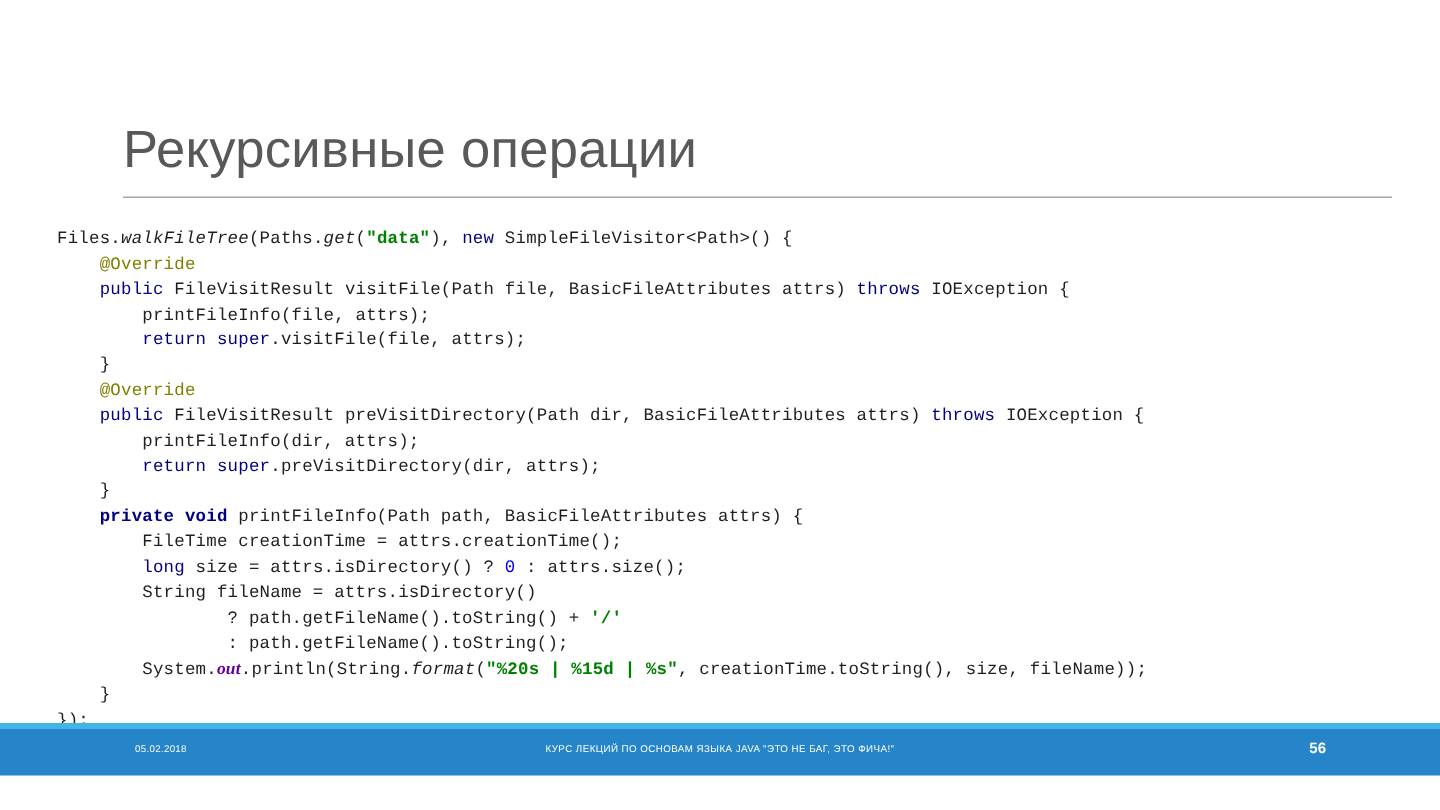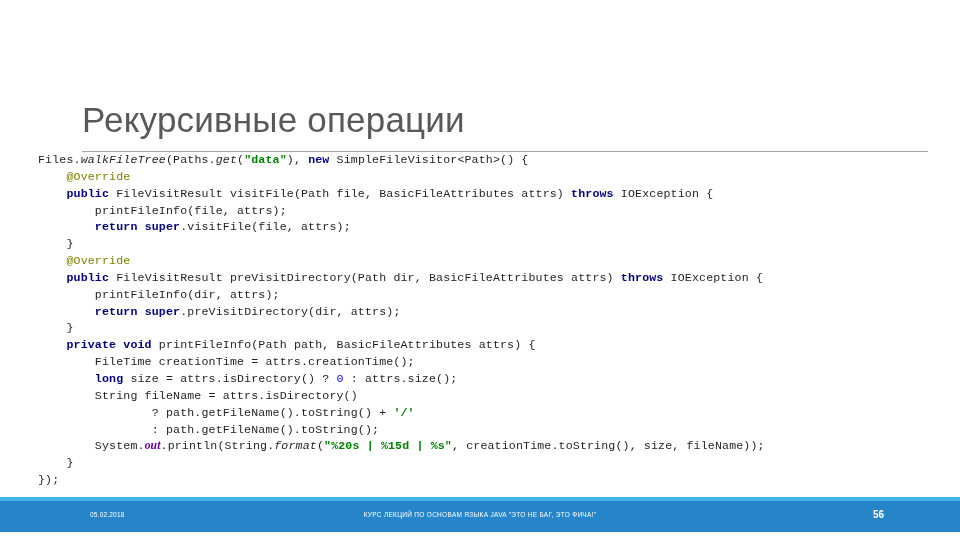--- a/index.html
+++ b/index.html
@@ -22,21 +22,20 @@
     height: 540px;
     background: #ffffff;
   }
 
   
   .title-block {
     position: absolute;
     left: 82px;
     top: 78px;
     width: 846px;
-    margin-top: 20px;
   }
   .slide-title {
     font-family: "Liberation Sans", sans-serif;
     font-size: 35px;
     font-weight: 400;
     color: #595959;
     line-height: 44px;
     letter-spacing: 0.2px;
     white-space: nowrap;
   }
@@ -59,34 +58,34 @@
     color: #1f1f1f;
     white-space: pre;
     letter-spacing: 0.15px;
   }
   .code-line {
     white-space: pre;
     min-height: 16.85px;
   }
 
   
-  .kw      { color: #000080; font-weight: bold; text-align: right; }
+  .kw      { color: #000080; font-weight: normal; text-align: right; }
   .kwi     { color: #000080; font-weight: bold; }
   .ann     { color: #808000; }
   .str     { color: #008000; font-weight: bold; }
   .num     { color: #0000ff; }
   .mth     { font-style: italic; }
   .fld     { color: #660099; font-weight: bold; font-style: italic; font-family: Liberation Serif, serif; }
   .pln     { color: #1f1f1f; }
 
   
   .footer {
     position: absolute;
     left: 0;
-    top: 497px;
+    top: 482px;
     width: 960px;
     height: 19px;
   }
   .footer-accent {
     position: absolute;
     left: 0; top: 0;
     width: 960px;
     height: 4px;
     background: #41b6e6;
   }

